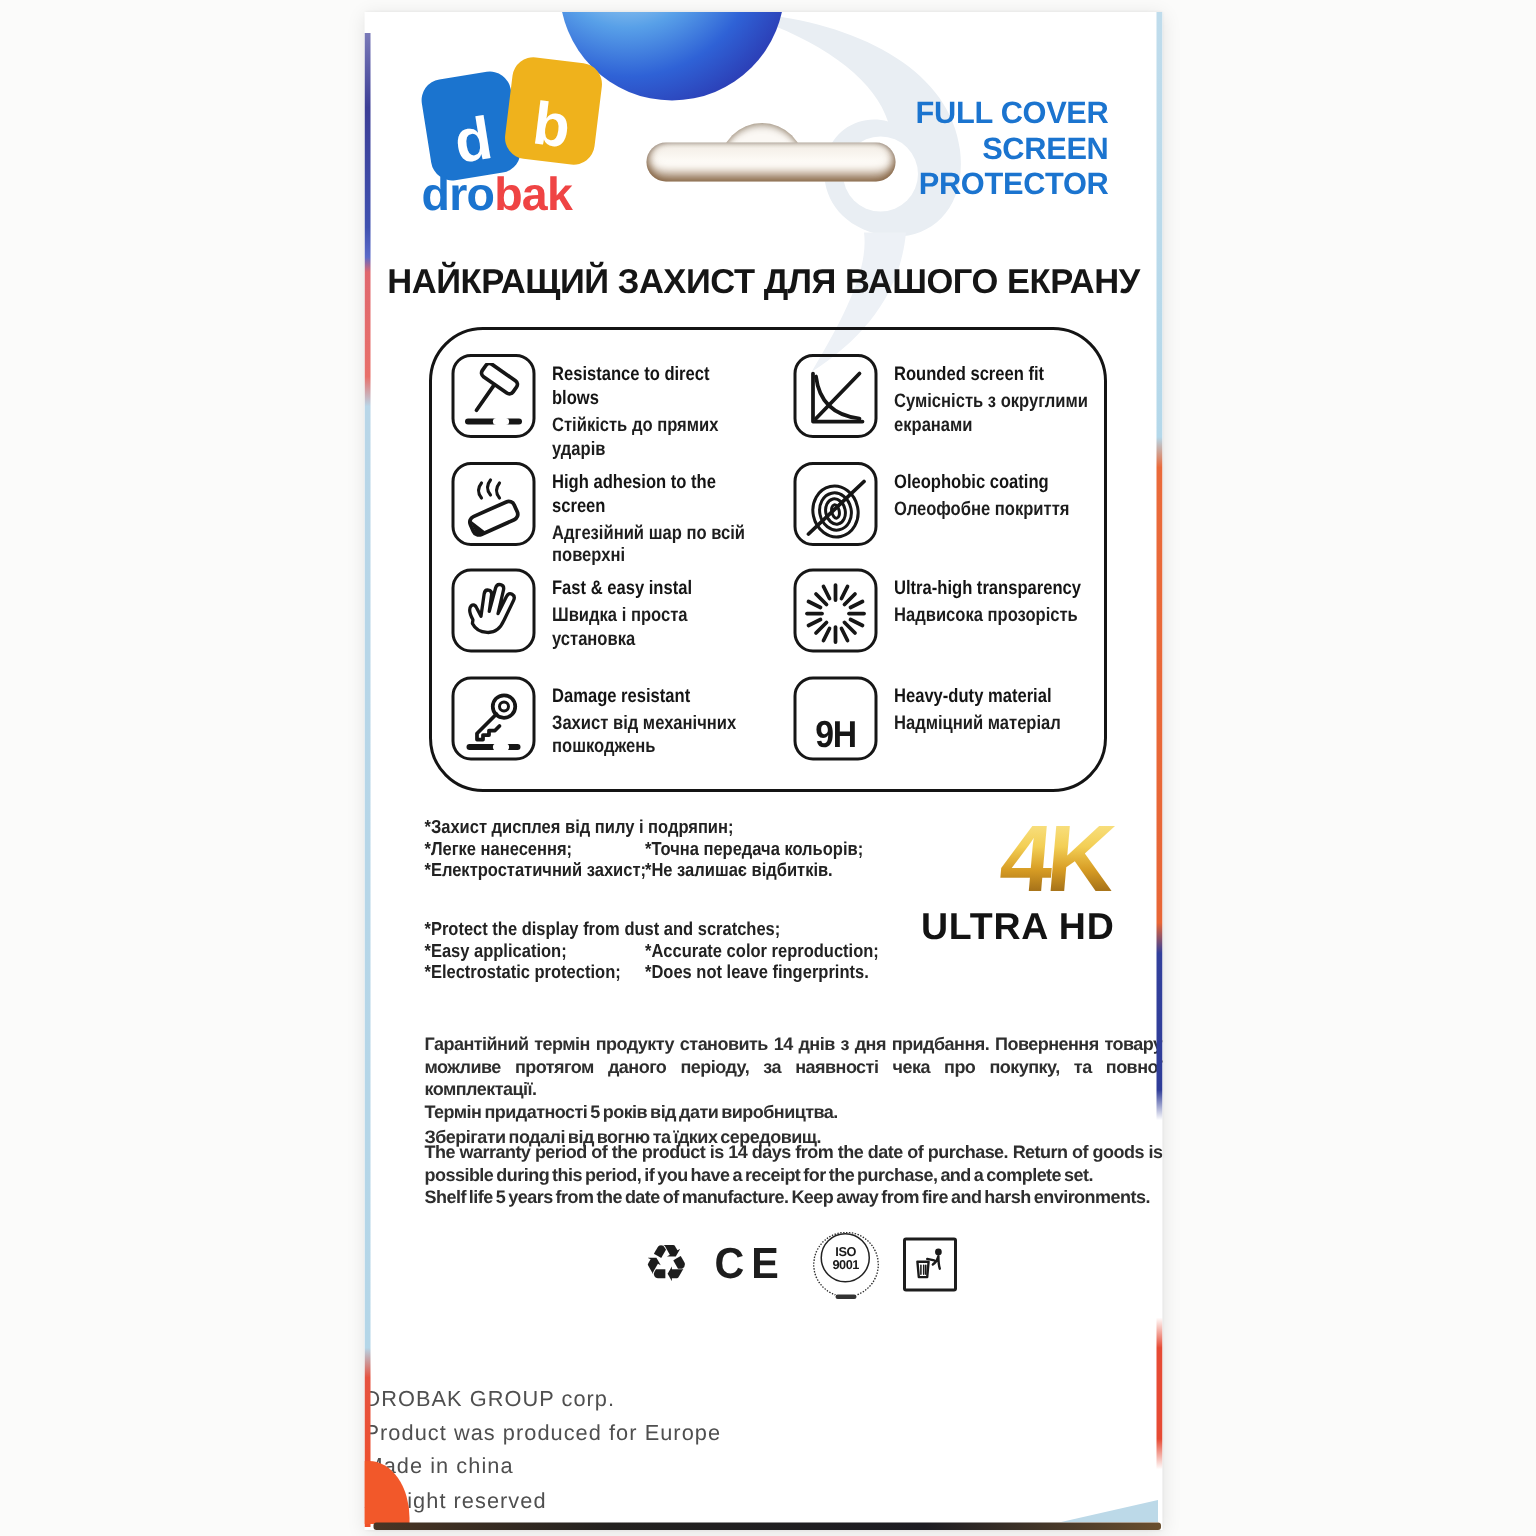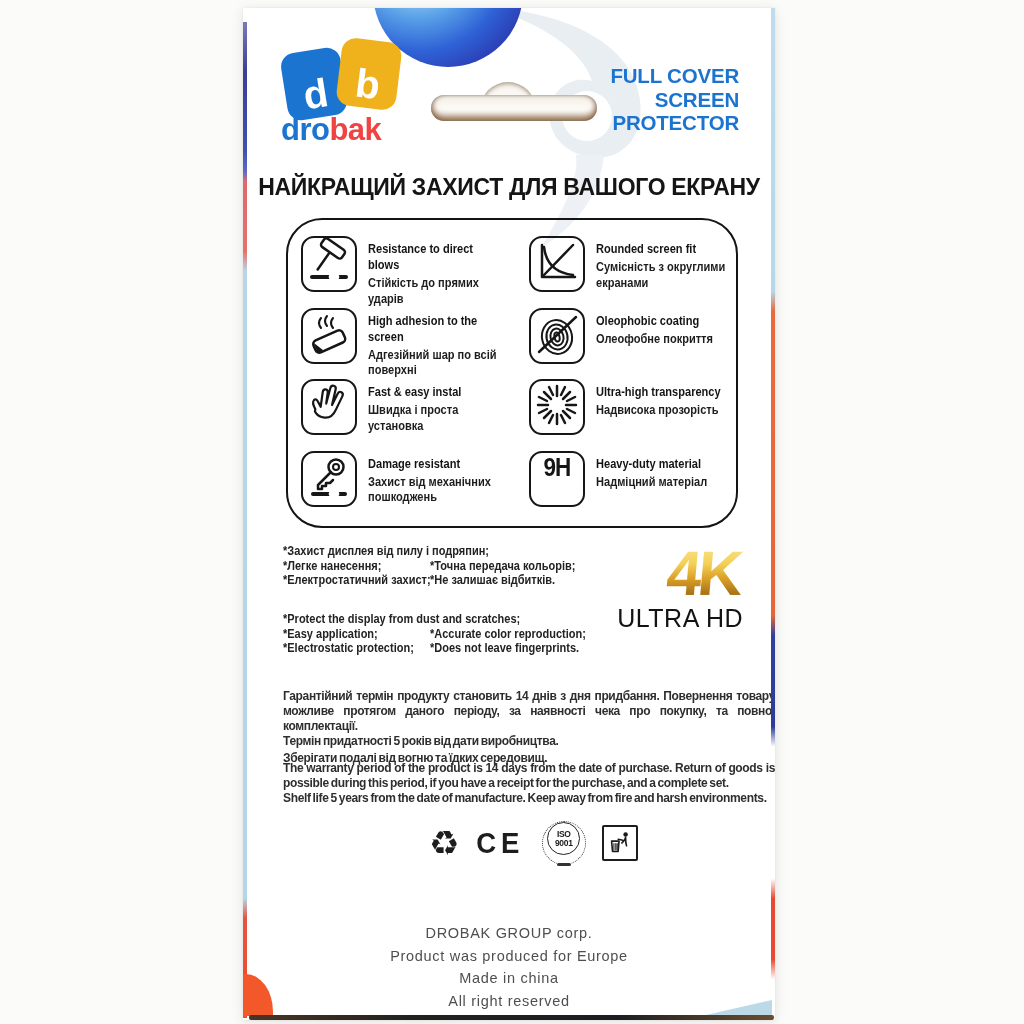--- a/index.html
+++ b/index.html
@@ -46,58 +46,58 @@
   .wordmark .p2{color:#ef4444;}
   
   .ptype{position:absolute;right:36px;top:56px;text-align:right;color:#1b74cf;font-weight:700;font-size:20.5px;line-height:23.5px;letter-spacing:-.2px;}
   
   .title{position:absolute;left:0;right:0;top:166px;text-align:center;color:#151515;font-weight:700;font-size:23px;letter-spacing:-.3px;}
   
   .fbox{position:absolute;left:43px;top:210px;width:452px;height:310px;border:2.5px solid #141414;border-radius:36px;box-sizing:border-box;
     display:grid;grid-template-rows:repeat(4,71.5px);grid-auto-flow:column;grid-template-columns:228px auto;padding:16px 4px 0 13px;}
   .fitem{display:flex;align-items:flex-start;}
   .fico{flex:none;width:56px;height:56px;border:2.4px solid #161616;border-radius:13px;box-sizing:border-box;
-    display:flex;align-items:flex-start;justify-content:center;margin-right:11px;}
+    display:flex;align-items:flex-end;justify-content:center;margin-right:11px;}
   .fico svg{stroke:#161616;fill:none;stroke-width:2.5;stroke-linecap:round;stroke-linejoin:round;}
   .ftxt{width:185px;transform:scaleX(.85);transform-origin:0 0;padding-top:5px;}
   .ften{font-size:13px;font-weight:700;color:#141414;line-height:16px;}
   .ftua{font-size:13px;font-weight:700;color:#1d1d1d;line-height:15.5px;margin-top:2px;}
   .nineH{font-size:25px;font-weight:700;color:#161616;letter-spacing:-1px;transform:scaleX(.9);}
   
   .sect{position:absolute;left:40px;width:360px;color:#222;}
   .sect .hd{font-size:13px;font-weight:700;line-height:14.6px;}
   .sect .ln{font-size:12.5px;font-weight:700;line-height:14.6px;position:relative;}
   .sect .ln span{display:inline-block;transform:scaleX(.88);transform-origin:0 0;white-space:nowrap;}
   .sect .ln .c2{position:absolute;left:147px;top:0;}
   .sect-ua{top:536px;}
   .sect-en{top:604px;}
   
   .uhd{position:absolute;left:340px;top:536px;width:160px;text-align:right;}
   .uhd .k4{display:inline-block;font-size:63px;line-height:58px;font-weight:700;letter-spacing:-4px;transform:skewX(-5deg);
     background:linear-gradient(180deg,#f9e286 5%,#f3cf55 35%,#d79c24 62%,#a8741a 85%,#c6951f 100%);
     -webkit-background-clip:text;background-clip:text;color:transparent;-webkit-text-fill-color:transparent;padding-right:3px;}
-  .uhd .uh{font-size:25px;font-weight:400;color:#131313;letter-spacing:.5px;margin-top:2px;}
+  .uhd .uh{font-size:25px;font-weight:700;color:#131313;letter-spacing:.5px;margin-top:2px;}
   
   .warr{position:absolute;left:40px;width:492px;color:#2e2e2e;font-size:12px;font-weight:700;line-height:15px;letter-spacing:-.35px;word-spacing:-1px;}
   .warr .jp{text-align:justify;}
   .warr-ua{top:681px;}
   .warr-en{top:753px;}
   
   .certs{position:absolute;left:186px;top:812px;height:46px;display:flex;align-items:center;gap:16px;color:#222;}
   .recycle{font-size:34px;line-height:34px;color:#1d1d1d;}
   .cemark{font-size:29px;font-weight:700;letter-spacing:5px;color:#1d1d1d;transform:scaleX(.95);}
   .iso{width:42px;height:42px;border:1.4px dotted #333;border-radius:50%;position:relative;display:flex;justify-content:center;}
   .iso-in{width:31px;height:31px;border:1.2px solid #222;border-radius:50%;display:flex;flex-direction:column;align-items:center;justify-content:center;}
   .iso-in div{font-size:8.5px;font-weight:700;line-height:8.5px;color:#1a1a1a;letter-spacing:-.3px;}
   .iso-dots{position:absolute;bottom:-2px;left:50%;width:14px;height:3px;transform:translateX(-50%);
     background:#333;border-radius:2px;box-shadow:0 0 0 .5px #fff;}
   .bin{width:36px;height:36px;border:2.2px solid #1d1d1d;border-radius:2px;box-sizing:border-box;display:flex;align-items:center;justify-content:center;}
   .bin svg{stroke:#1a1a1a;fill:none;stroke-width:1.7;stroke-linecap:round;stroke-linejoin:round;}
   
-  .footer{position:absolute;left:0;right:0;top:914px;text-align:center;color:#4f4f4f;font-size:14.5px;line-height:22.5px;letter-spacing:.7px;font-weight:400;}
+  .footer{position:absolute;left:0;right:0;top:914px;color:#4f4f4f;font-size:14.5px;line-height:22.5px;letter-spacing:.7px;font-weight:400;}
 </style>
 </head>
 <body>
 
 <div class="package">
 
   <svg class="swoosh" width="210" height="250" viewBox="0 0 210 250">
     <path d="M28 0 C105 4 172 36 179 92 C184 134 156 154 128 149 C96 143 84 118 90 96 C95 78 113 68 131 73 C122 44 84 16 28 0 Z" fill="#e9eef3"></path>
     <path d="M143 147 C139 189 114 218 80 240 C104 200 118 170 115 147 Z" fill="#edf1f6"></path>
     <circle cx="126" cy="108" r="25" fill="#ffffff"></circle>

